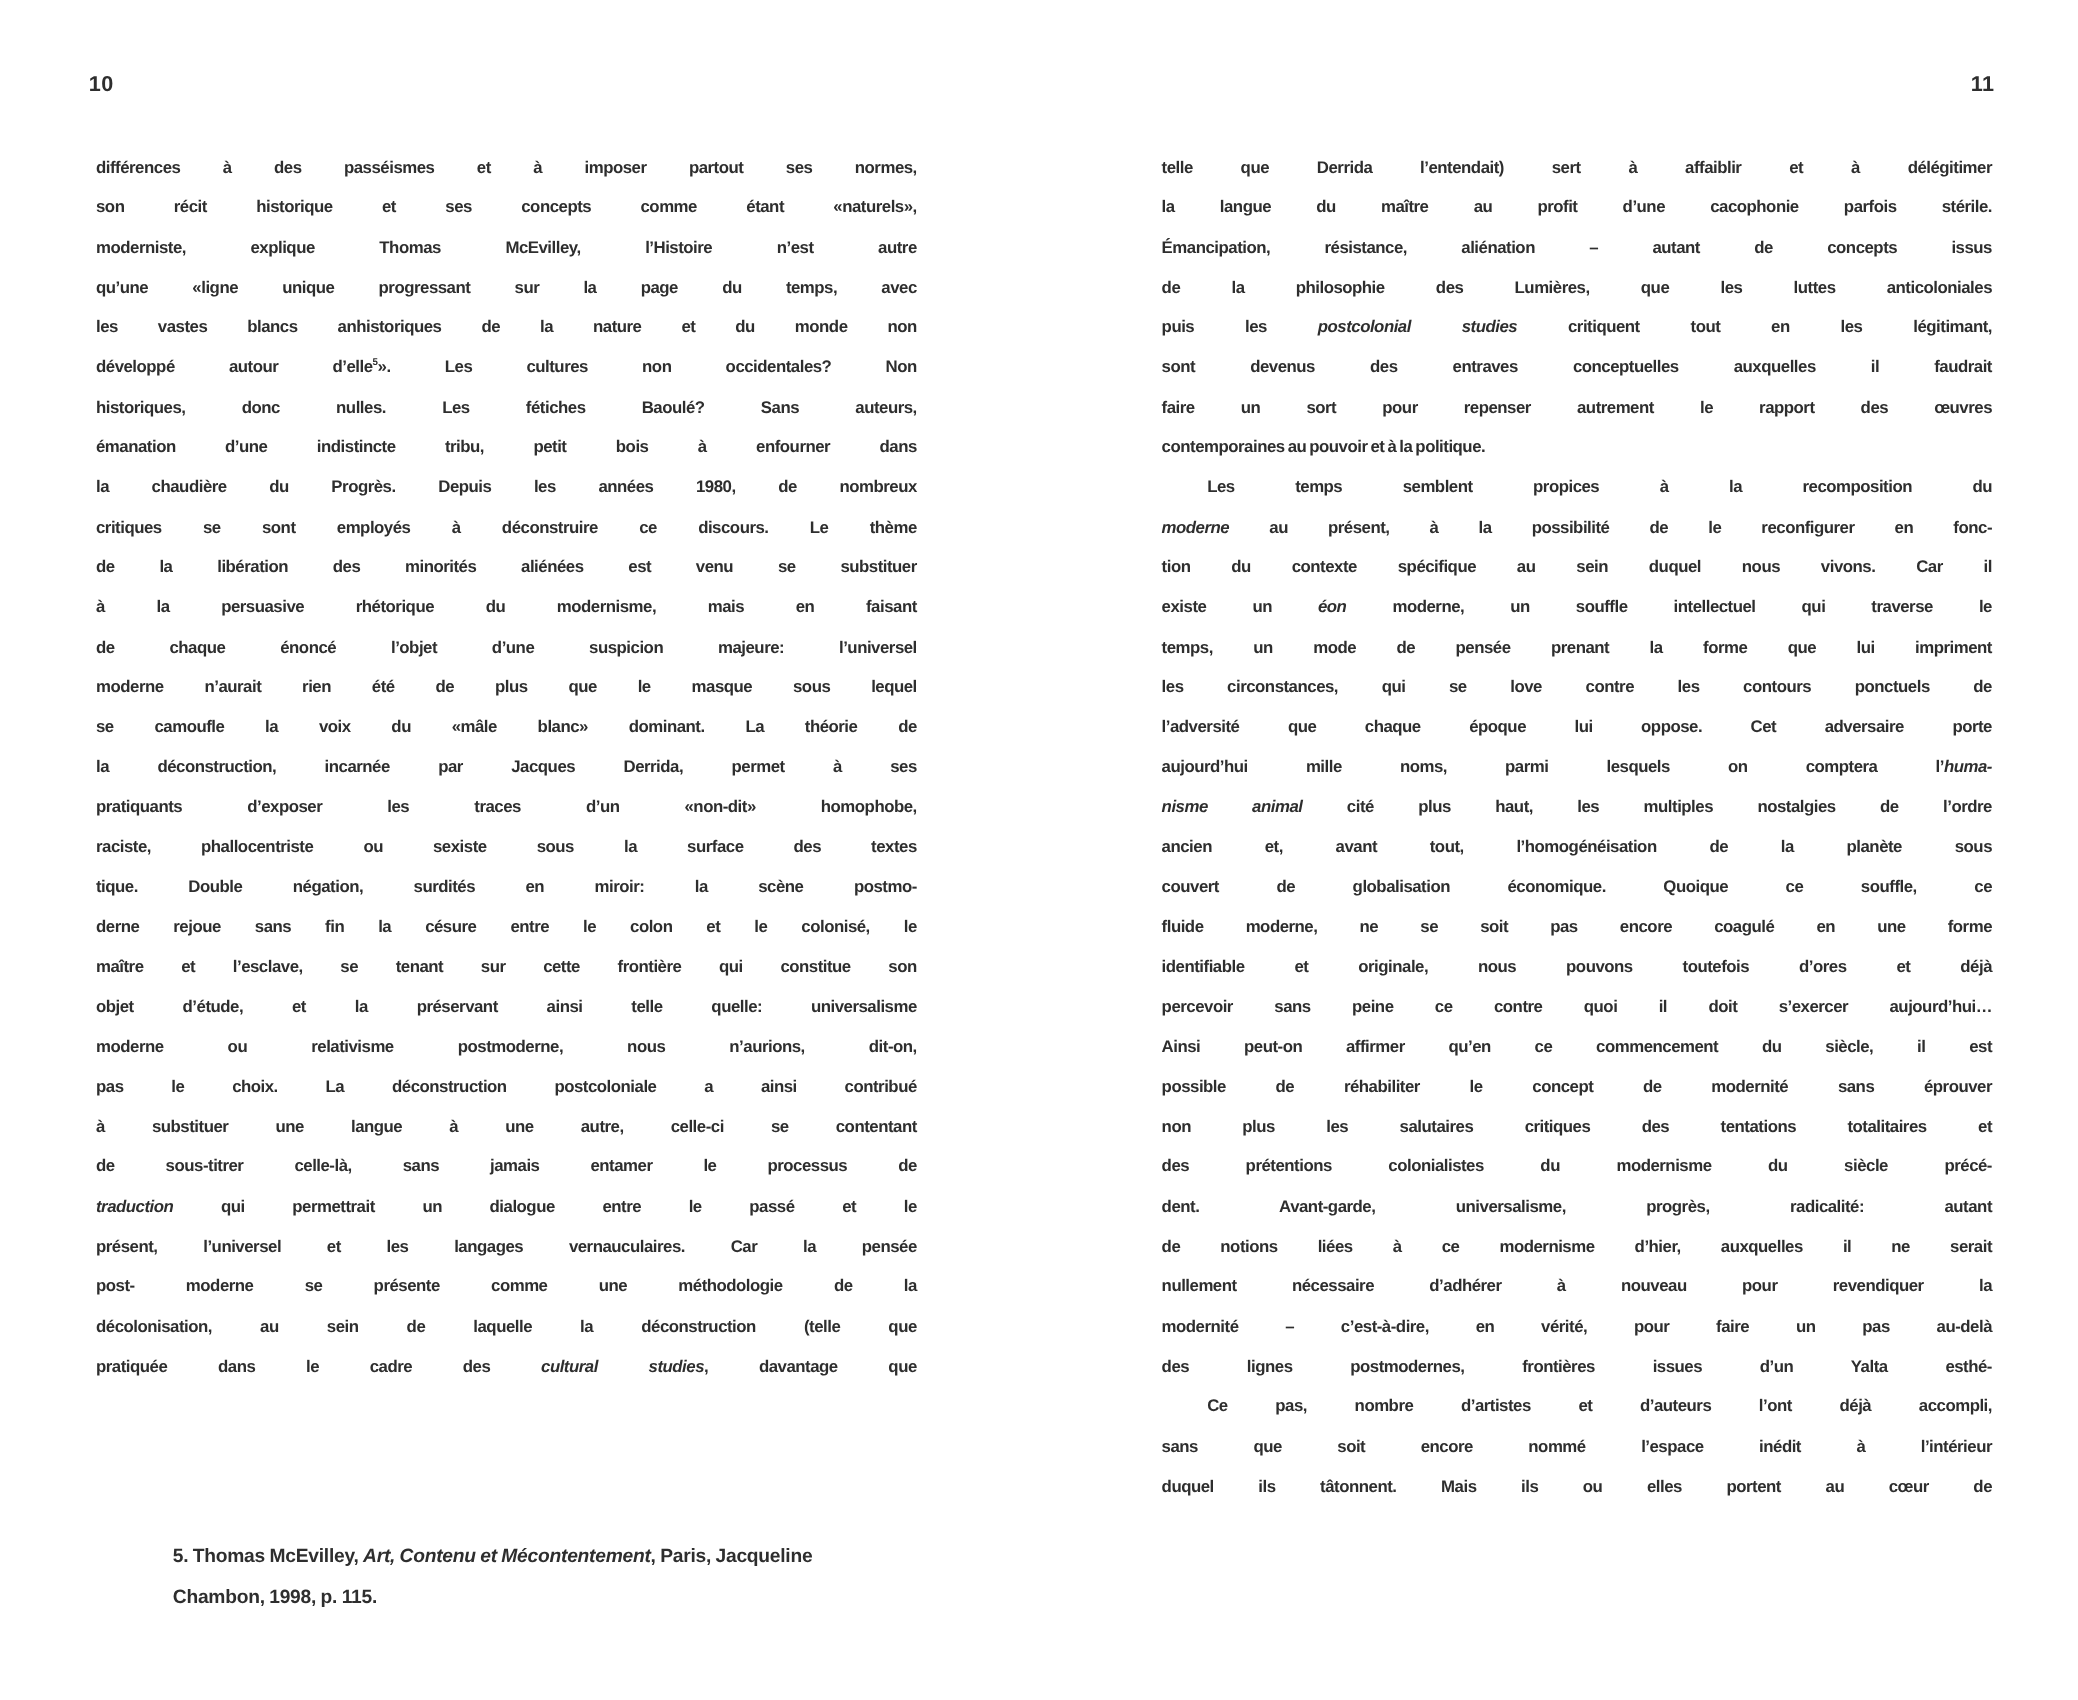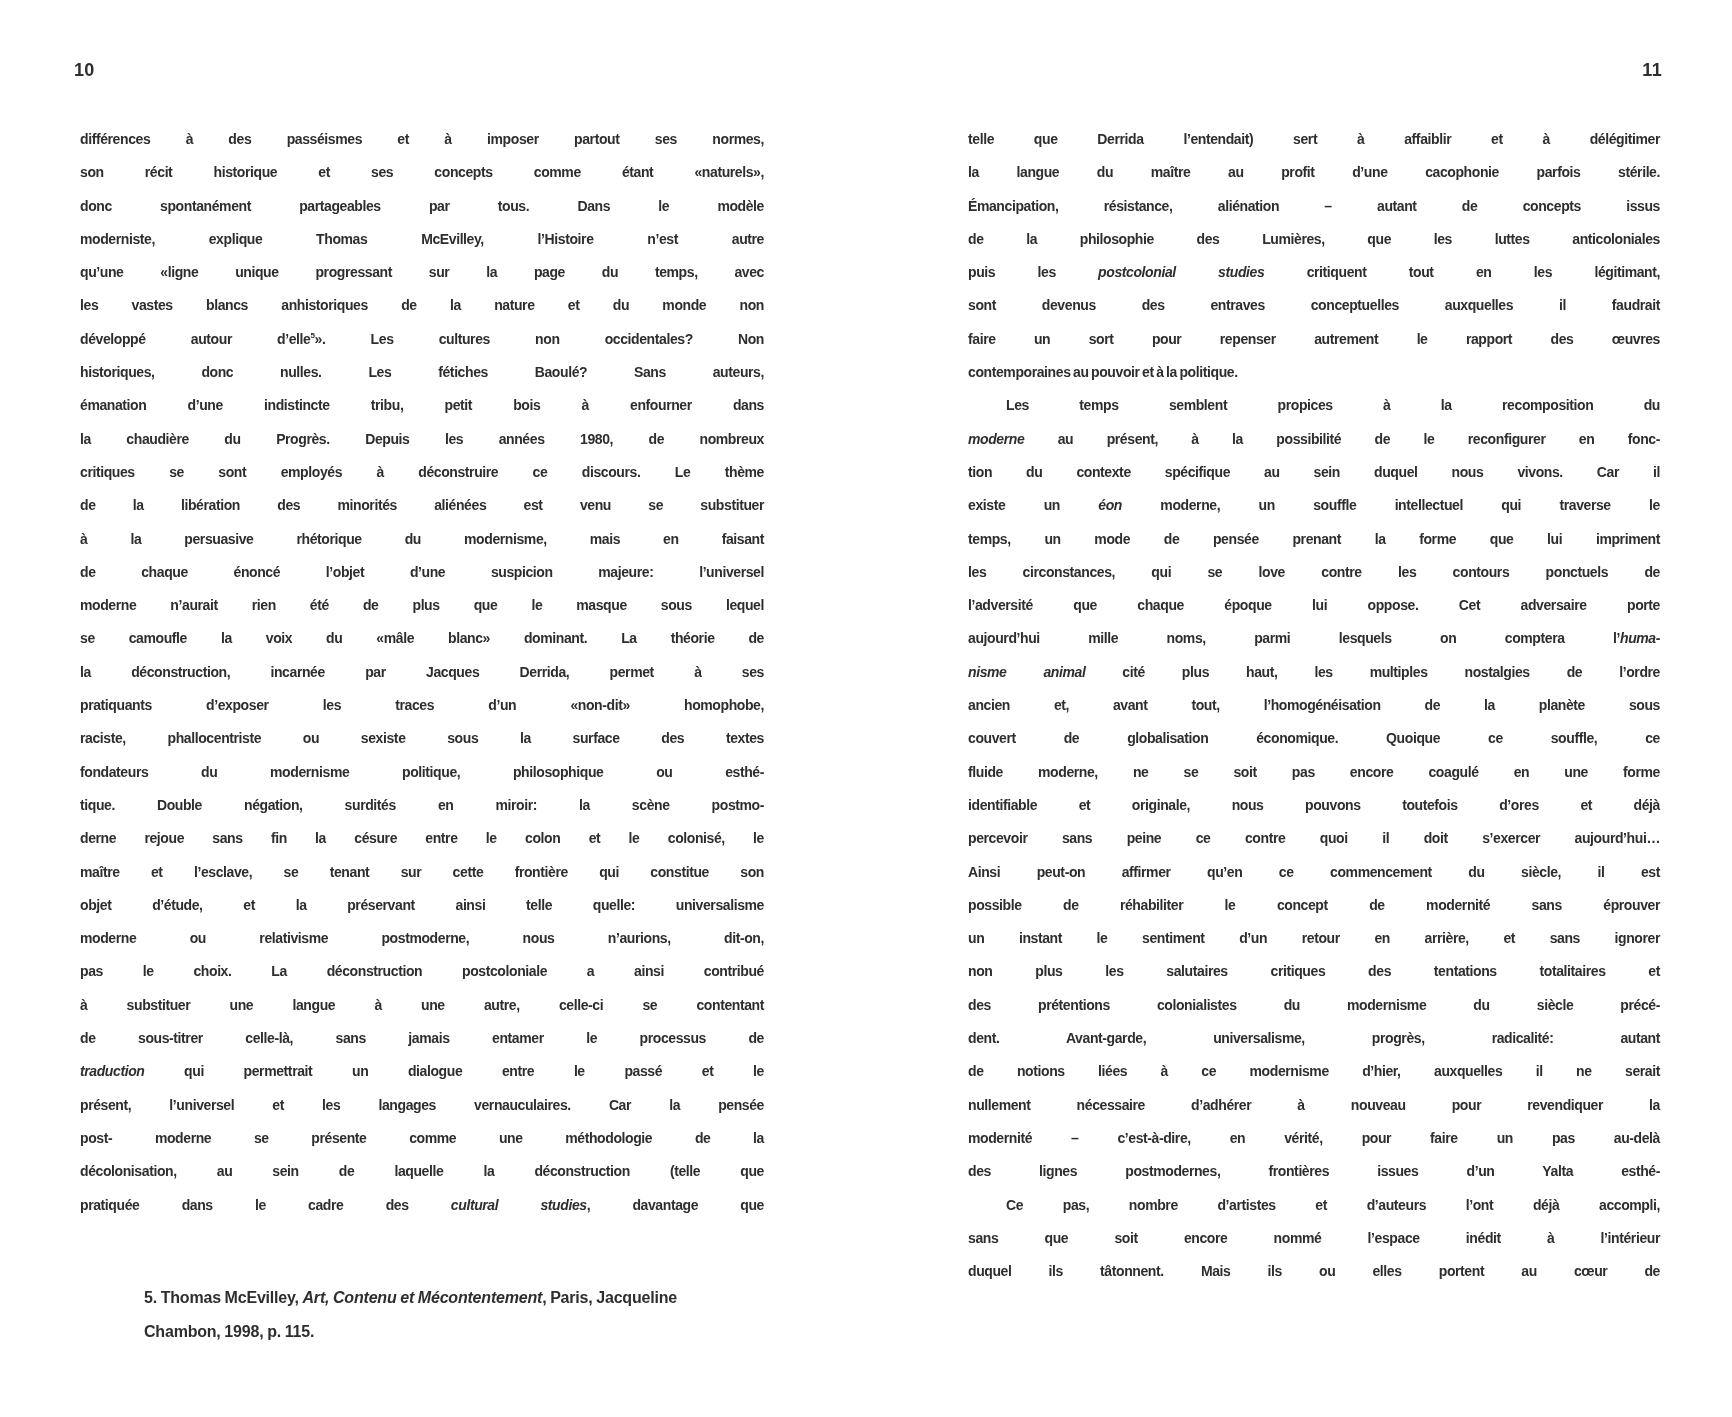--- a/index.html
+++ b/index.html
@@ -46,38 +46,36 @@
 <div class="spread">
 
   <div class="pagenum" id="pn-left">10</div>
 
   <div class="pagenum" id="pn-right">11</div>
 
   <div class="text-block" id="text-left">
       <div class="para">
         <div class="line"><span>différences à des passéismes et à imposer partout ses normes,</span></div>
         <div class="line"><span>son récit historique et ses concepts comme étant «naturels»,</span></div>
-        <div class="line"><span>donc spontanément partageables par tous. Dans le modèle</span></div>
         <div class="line"><span>moderniste, explique Thomas McEvilley, l’Histoire n’est autre</span></div>
         <div class="line"><span>qu’une «ligne unique progressant sur la page du temps, avec</span></div>
         <div class="line"><span>les vastes blancs anhistoriques de la nature et du monde non</span></div>
         <div class="line"><span>développé autour d’elle</span><sup>5</sup><span>». Les cultures non occidentales? Non</span></div>
         <div class="line"><span>historiques, donc nulles. Les fétiches Baoulé? Sans auteurs,</span></div>
         <div class="line"><span>émanation d’une indistincte tribu, petit bois à enfourner dans</span></div>
         <div class="line"><span>la chaudière du Progrès. Depuis les années 1980, de nombreux</span></div>
         <div class="line"><span>critiques se sont employés à déconstruire ce discours. Le thème</span></div>
         <div class="line"><span>de la libération des minorités aliénées est venu se substituer</span></div>
         <div class="line"><span>à la persuasive rhétorique du modernisme, mais en faisant</span></div>
         <div class="line"><span>de chaque énoncé l’objet d’une suspicion majeure: l’universel</span></div>
         <div class="line"><span>moderne n’aurait rien été de plus que le masque sous lequel</span></div>
         <div class="line"><span>se camoufle la voix du «mâle blanc» dominant. La théorie de</span></div>
         <div class="line"><span>la déconstruction, incarnée par Jacques Derrida, permet à ses</span></div>
         <div class="line"><span>pratiquants d’exposer les traces d’un «non-dit» homophobe,</span></div>
         <div class="line"><span>raciste, phallocentriste ou sexiste sous la surface des textes</span></div>
-        <div class="line"><span>fondateurs du modernisme politique, philosophique ou esthé-</span></div>
         <div class="line"><span>tique. Double négation, surdités en miroir: la scène postmo-</span></div>
         <div class="line"><span>derne rejoue sans fin la césure entre le colon et le colonisé, le</span></div>
         <div class="line"><span>maître et l’esclave, se tenant sur cette frontière qui constitue son</span></div>
         <div class="line"><span>objet d’étude, et la préservant ainsi telle quelle: universalisme</span></div>
         <div class="line"><span>moderne ou relativisme postmoderne, nous n’aurions, dit-on,</span></div>
         <div class="line"><span>pas le choix. La déconstruction postcoloniale a ainsi contribué</span></div>
         <div class="line"><span>à substituer une langue à une autre, celle-ci se contentant</span></div>
         <div class="line"><span>de sous-titrer celle-là, sans jamais entamer le processus de</span></div>
         <div class="line"><em>traduction</em><span> qui permettrait un dialogue entre le passé et le</span></div>
         <div class="line"><span>présent, l’universel et les langages vernauculaires. Car la pensée</span></div>
@@ -115,21 +113,20 @@
         <div class="line"><span>l’adversité que chaque époque lui oppose. Cet adversaire porte</span></div>
         <div class="line"><span>aujourd’hui mille noms, parmi lesquels on comptera l’</span><em>huma-</em></div>
         <div class="line"><em>nisme animal</em><span> cité plus haut, les multiples nostalgies de l’ordre</span></div>
         <div class="line"><span>ancien et, avant tout, l’homogénéisation de la planète sous</span></div>
         <div class="line"><span>couvert de globalisation économique. Quoique ce souffle, ce</span></div>
         <div class="line"><span>fluide moderne, ne se soit pas encore coagulé en une forme</span></div>
         <div class="line"><span>identifiable et originale, nous pouvons toutefois d’ores et déjà</span></div>
         <div class="line"><span>percevoir sans peine ce contre quoi il doit s’exercer aujourd’hui…</span></div>
         <div class="line"><span>Ainsi peut-on affirmer qu’en ce commencement du siècle, il est</span></div>
         <div class="line"><span>possible de réhabiliter le concept de modernité sans éprouver</span></div>
-        <div class="line"><span>un instant le sentiment d’un retour en arrière, et sans ignorer</span></div>
         <div class="line"><span>non plus les salutaires critiques des tentations totalitaires et</span></div>
         <div class="line"><span>des prétentions colonialistes du modernisme du siècle précé-</span></div>
         <div class="line"><span>dent. Avant-garde, universalisme, progrès, radicalité: autant</span></div>
         <div class="line"><span>de notions liées à ce modernisme d’hier, auxquelles il ne serait</span></div>
         <div class="line"><span>nullement nécessaire d’adhérer à nouveau pour revendiquer la</span></div>
         <div class="line"><span>modernité – c’est-à-dire, en vérité, pour faire un pas au-delà</span></div>
         <div class="line"><span>des lignes postmodernes, frontières issues d’un Yalta esthé-</span></div>
       </div>
       <div class="para">
         <div class="line indent"><span>Ce pas, nombre d’artistes et d’auteurs l’ont déjà accompli,</span></div>

